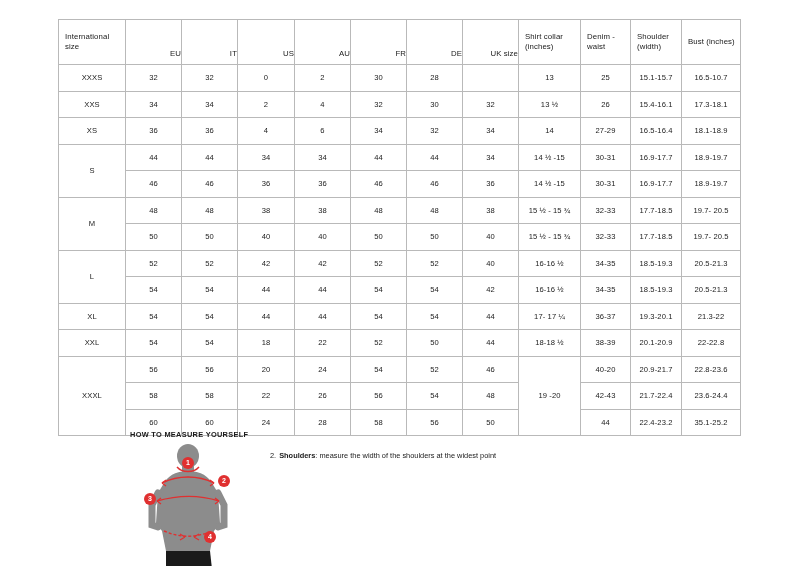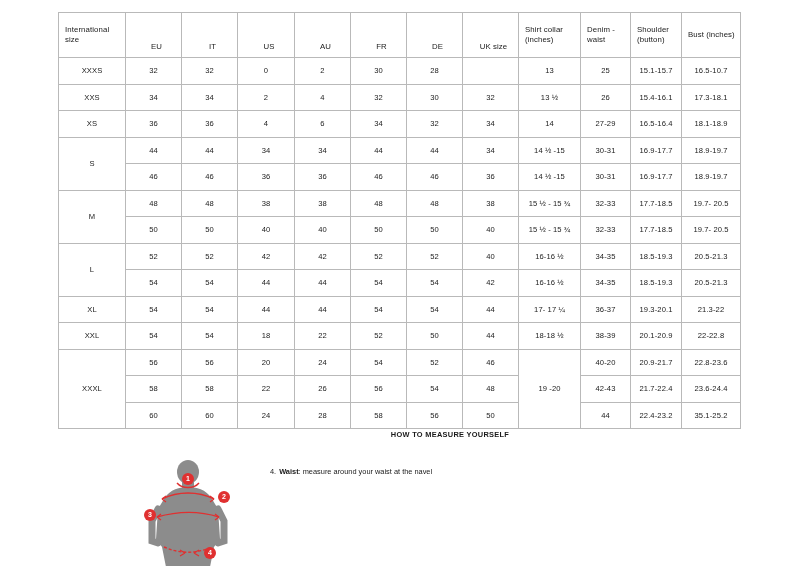--- a/index.html
+++ b/index.html
@@ -17,21 +17,21 @@
   }
   .page {
     position: relative;
     width: 787px;
     height: 566px;
   }
   
   .table-wrap {
     position: absolute;
     left: 58px;
-    top: 12px;
+    top: 19px;
     width: 672px;
   }
   table.size-table {
     border-collapse: collapse;
     width: 672px;
     table-layout: fixed;
   }
   table.size-table th,
   table.size-table td {
     border: 1px solid #b9b9b9;
@@ -40,21 +40,21 @@
     text-align: center;
     vertical-align: middle;
     padding: 0;
     height: 25.5px;
     color: #1a1a1a;
     letter-spacing: 0.1px;
   }
   table.size-table thead th {
     height: 38px;
     font-size: 7.8px;
-    text-align: center;
+    text-align: right;
     padding-left: 6px;
     vertical-align: bottom;
     padding-bottom: 6px;
   }
   table.size-table thead th.hdr-first {
     text-align: left;
     padding-left: 6px;
     vertical-align: middle;
     padding-bottom: 0;
     line-height: 1.25;
@@ -77,22 +77,21 @@
     position: absolute;
     left: 130px;
     top: 430px;
     width: 640px;
   }
   .measure-title {
     font-size: 7.4px;
     font-weight: bold;
     letter-spacing: 0.3px;
     color: #1a1a1a;
-    margin-bottom: 16px;
-    text-align: center;
+    margin-bottom: 0;
   }
   .measure-body {
     position: relative;
     display: flex;
     align-items: flex-start;
   }
   .figure-area {
     position: relative;
     width: 130px;
     height: 120px;
@@ -150,21 +149,21 @@
           <th class="hdr-first">International size</th>
           <th>EU</th>
           <th>IT</th>
           <th>US</th>
           <th>AU</th>
           <th>FR</th>
           <th>DE</th>
           <th>UK size</th>
           <th class="hdr-first">Shirt collar (inches)</th>
           <th class="hdr-first">Denim - waist</th>
-          <th class="hdr-first">Shoulder (button)</th>
+          <th class="hdr-first">Shoulder (width)</th>
           <th class="hdr-first">Bust (inches)</th>
         </tr>
       </thead>
       <tbody id="table-body">
           <tr>
             <td>XXXS</td>
             <td>32</td>
             <td>32</td>
             <td>0</td>
             <td>2</td>
@@ -387,18 +386,18 @@
           <path d="M55 98 l-5 -3 M55 98 l-5 3" fill="none" stroke="#e03030" stroke-width="1.2"></path>
           <path d="M64 98 l5 -3 M64 98 l5 3" fill="none" stroke="#e03030" stroke-width="1.2"></path>
         </svg>
         <div class="marker" style="left:52px; top:18px;">1</div>
         <div class="marker" style="left:88px; top:36px;">2</div>
         <div class="marker" style="left:14px; top:54px;">3</div>
         <div class="marker" style="left:74px; top:92px;">4</div>
       </div>
 
       <div class="steps" id="steps-list">
-          <div class="step"><span style="margin-right: 3px;">4.</span><b>Waist</b><span>: measure around your waist at the navel</span></div>
+          <div class="step"><span style="margin-right: 3px;">2.</span><b>Shoulders</b><span>: measure the width of the shoulders at the widest point</span></div>
         </div>
     </div>
   </div>
 
 </div>
 
 </body></html>

